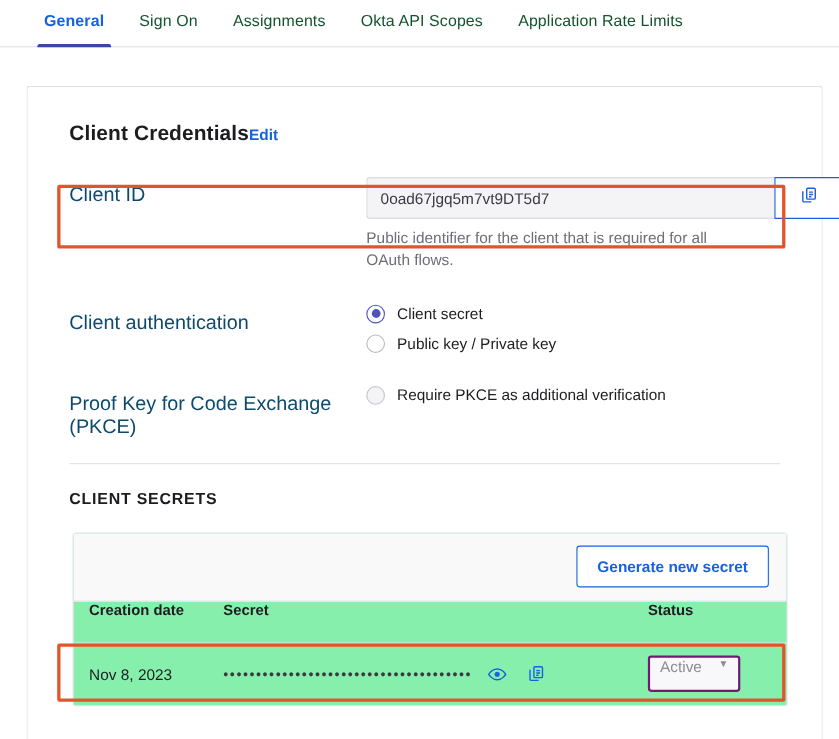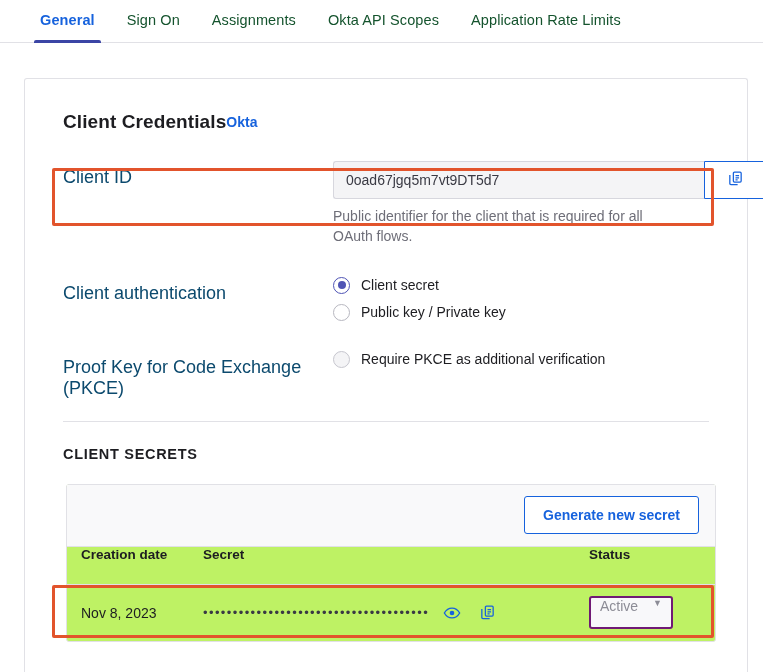--- a/index.html
+++ b/index.html
@@ -184,21 +184,21 @@
     color: #1d1d21;
     margin-bottom: 22px;
   }
 
   
   .secrets-box {
     border: 1px solid #e1e1e6;
     border-radius: 3px;
     margin-left: 3px;
     width: 650px;
-    background: #bef264;
+    background: #86efac;
   }
   .secrets-toolbar {
     background: #f9f9fa;
     height: 62px;
     display: flex;
     align-items: center;
     justify-content: flex-end;
     padding-right: 16px;
     border-bottom: 1px solid #e1e1e6;
   }
@@ -283,21 +283,21 @@
   <div class="tab">Assignments</div>
   <div class="tab">Okta API Scopes</div>
   <div class="tab">Application Rate Limits</div>
 </div>
 
 <div class="card">
   <div class="card-inner">
 
     <div class="section-head">
       <div class="section-title">Client Credentials</div>
-      <div class="edit-link">Okta</div>
+      <div class="edit-link">Edit</div>
     </div>
 
     <div class="row">
       <div class="row-label">Client ID</div>
       <div class="row-field">
         <div class="readonly-input-wrap">
           <div class="readonly-input">0oad67jgq5m7vt9DT5d7</div>
           <div class="copy-btn">
             <span>
               <svg width="17" height="17" viewBox="0 0 24 24" fill="none" stroke="#1662dd" stroke-width="1.8">

